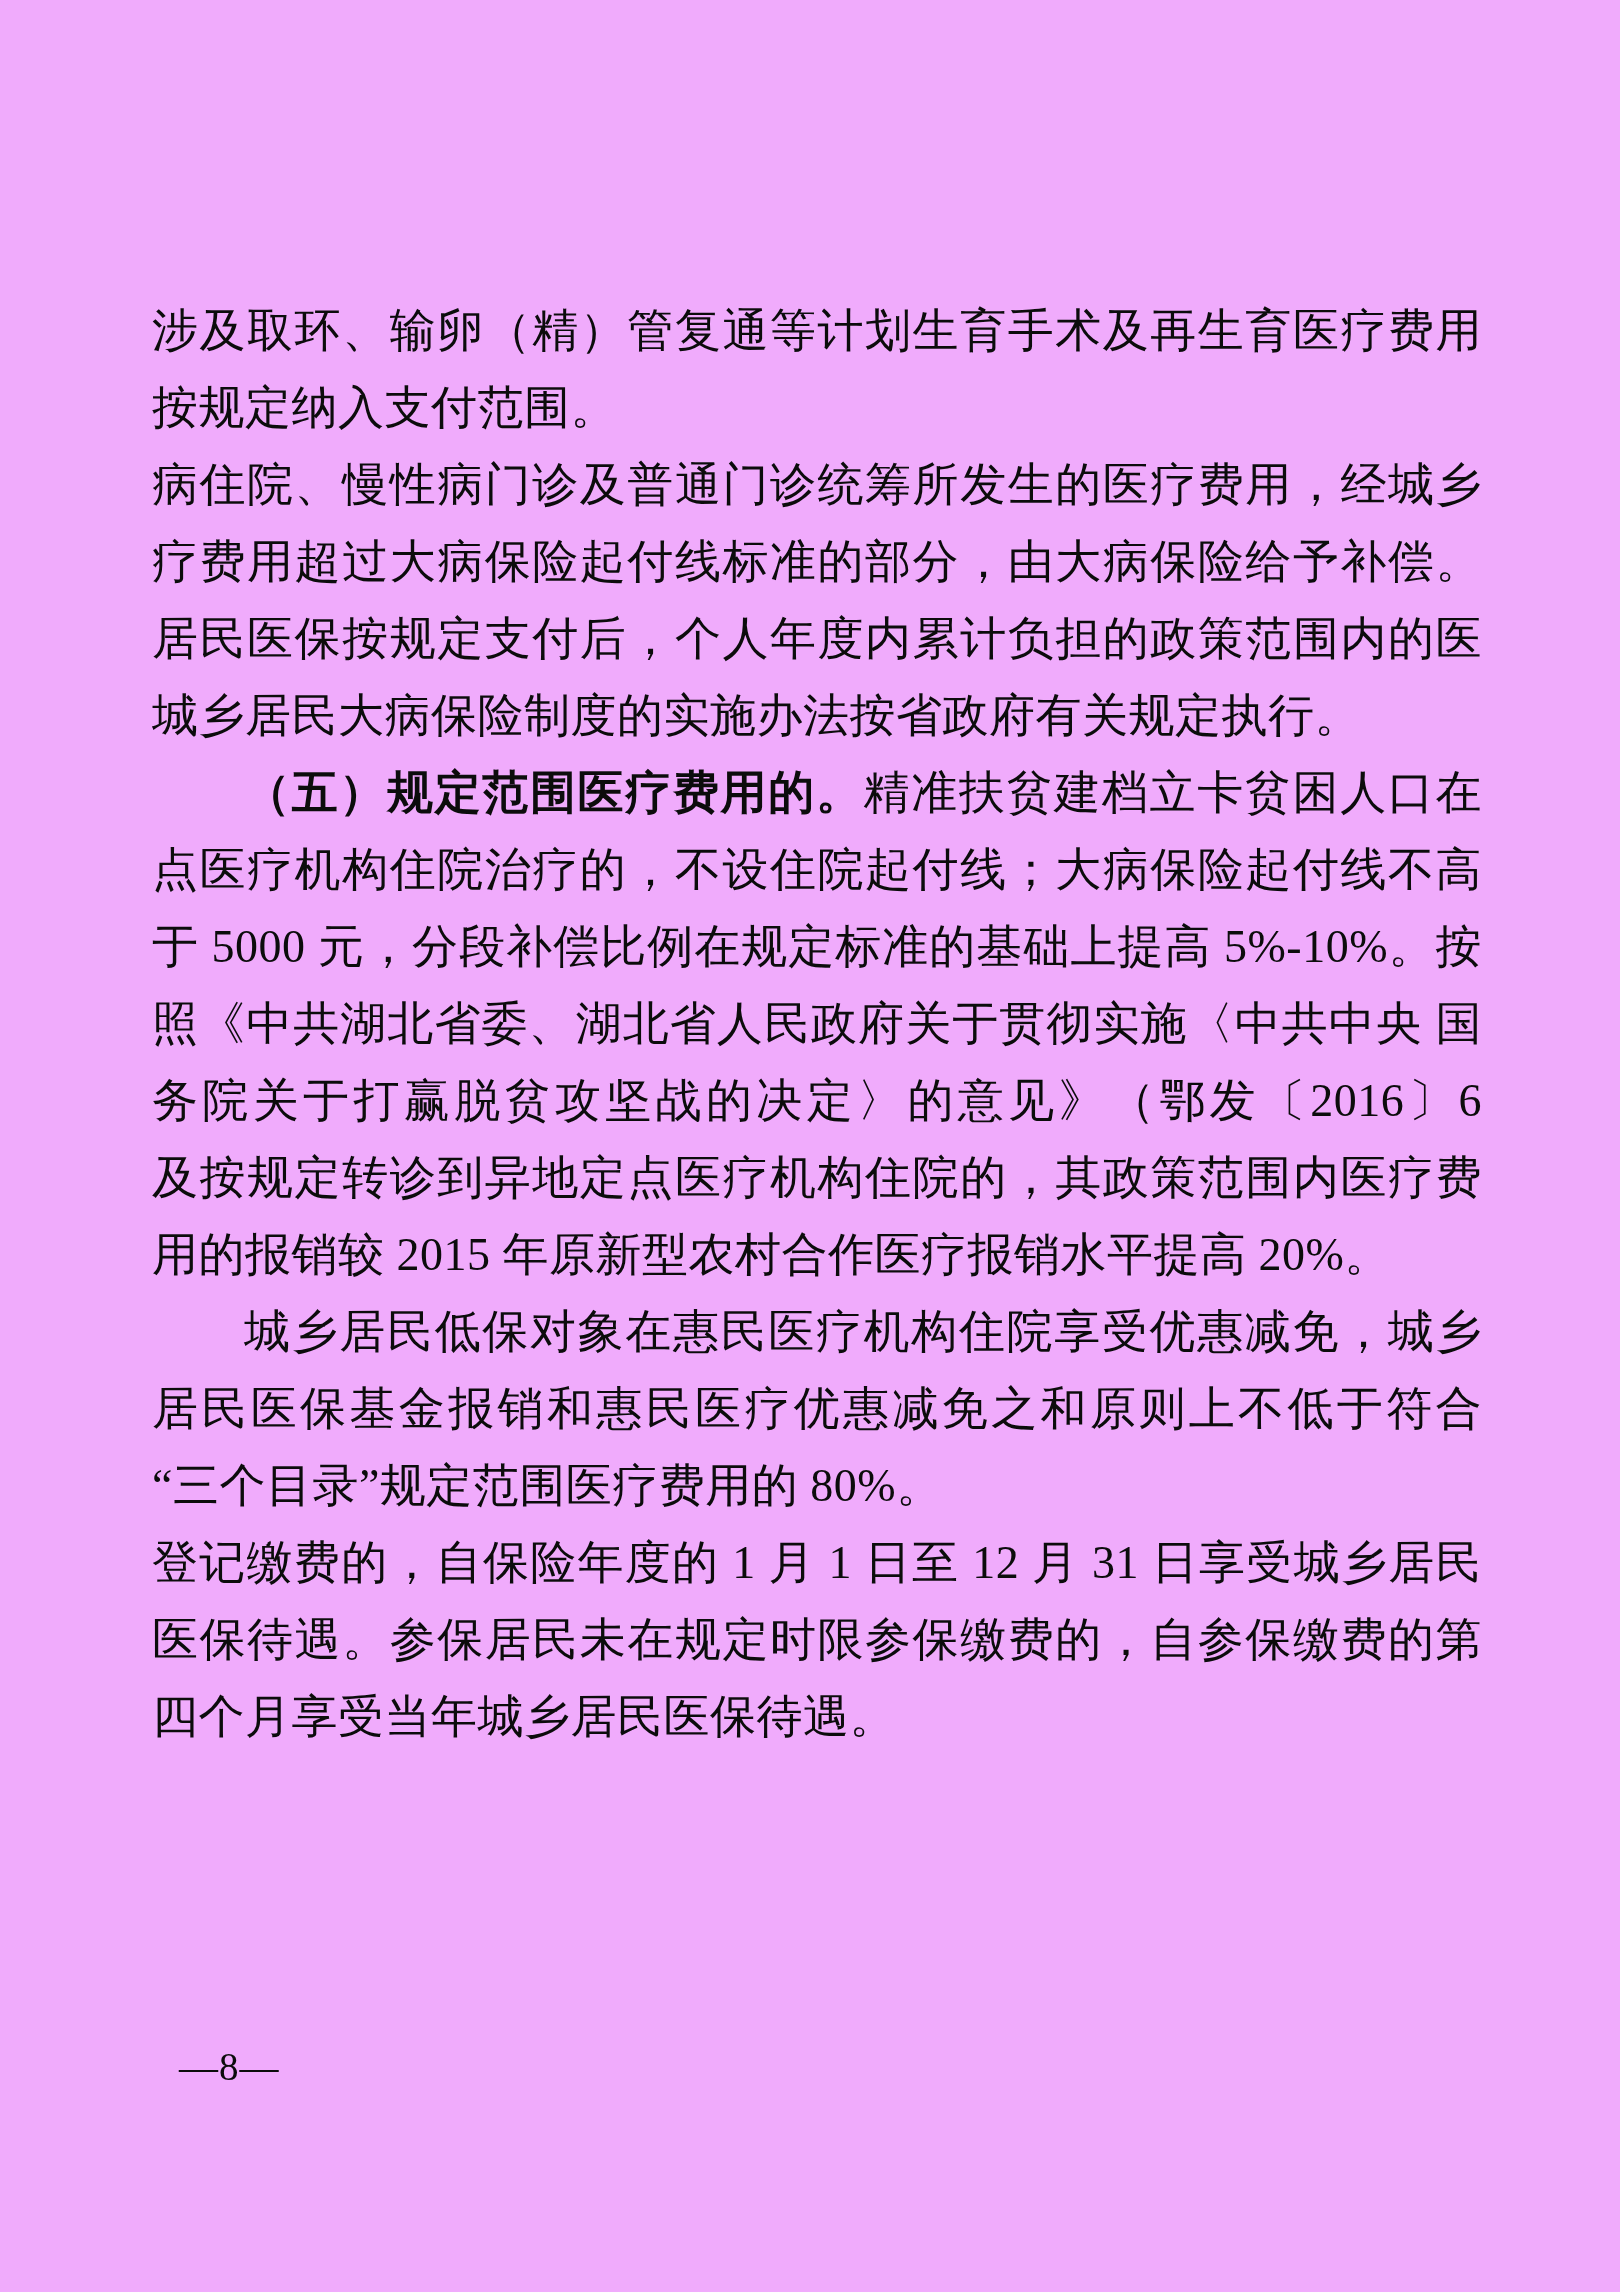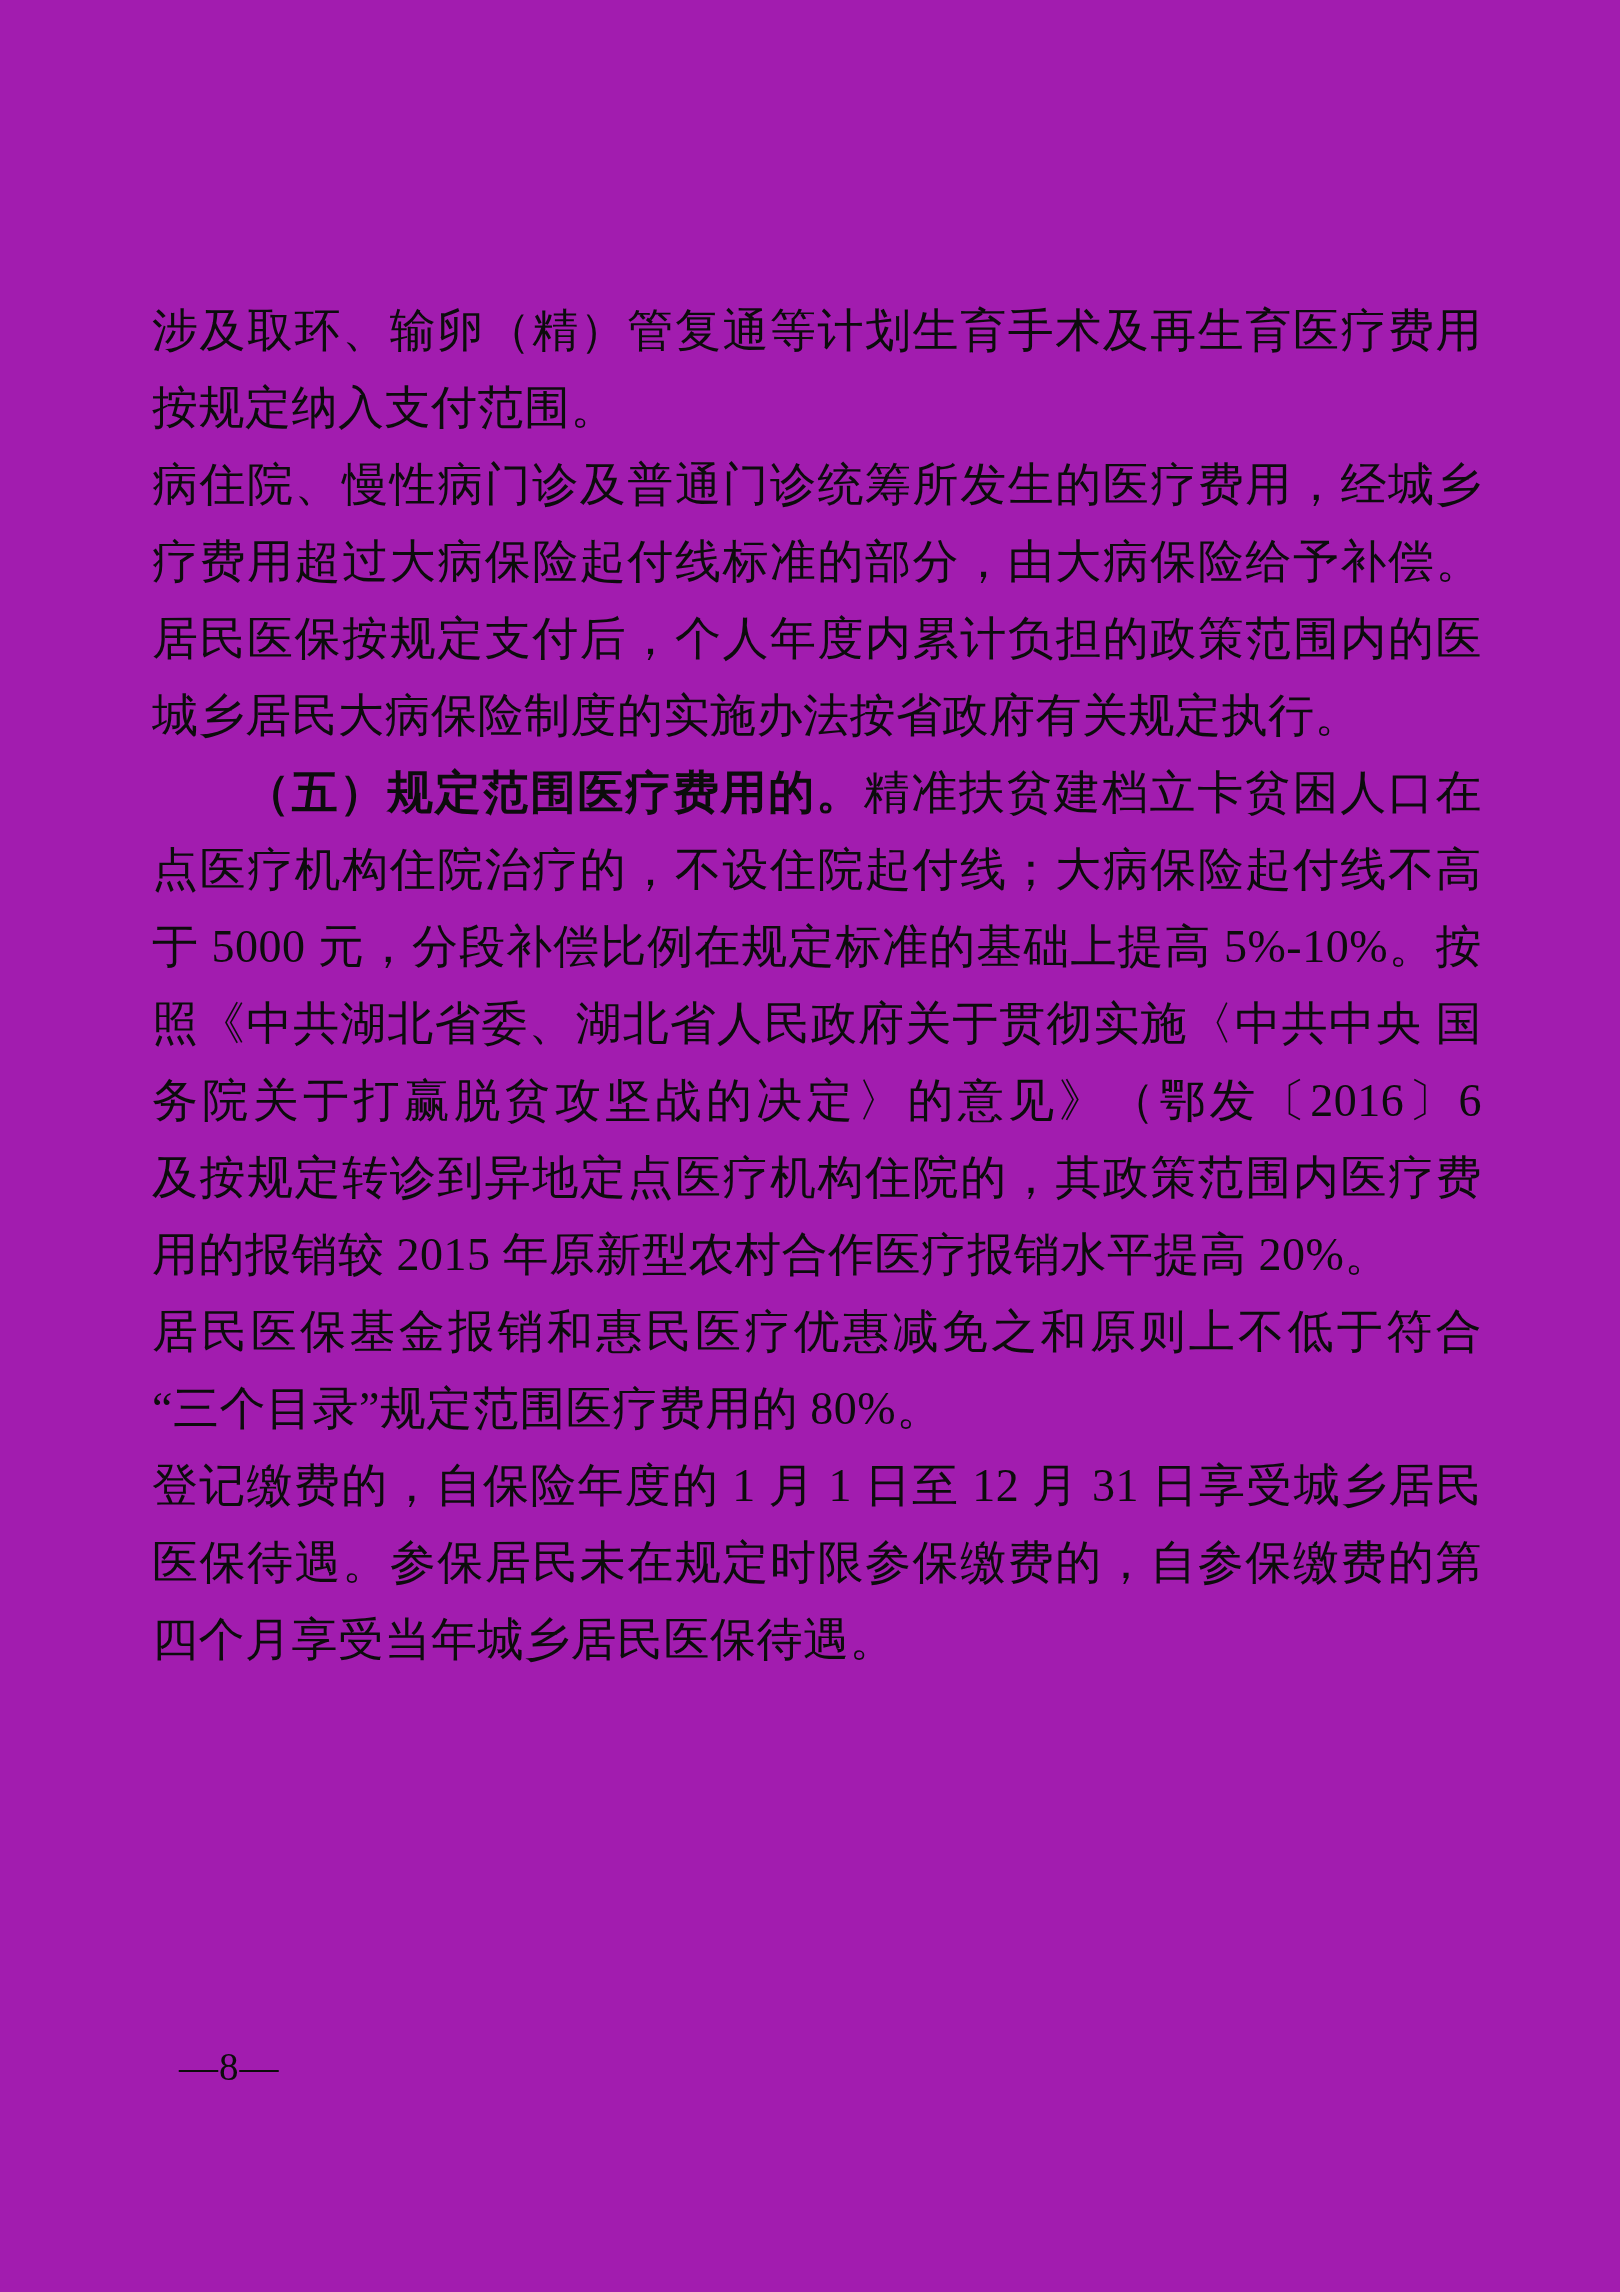--- a/index.html
+++ b/index.html
@@ -11,21 +11,21 @@
     position: relative;
     width: 1620px;
     height: 2293px;
     font-family: "Liberation Serif", serif;
     color: #0c0c0c;
     overflow: hidden;
   }
   .page {
     position: absolute;
     inset: 0;
-    background: #a21caf;
+    background: #f0abfc;
   }
   .doc-body {
     position: absolute;
     left: 152px;
     top: 292px;
     width: 1330px;
   }
   .line {
     height: 77px;
     line-height: 77px;
@@ -66,20 +66,21 @@
       <div class="line j"><span>疗费用超过大病保险起付线标准的部分，由大病保险给予补偿。</span></div>
       <div class="line j"><span>居民医保按规定支付后，个人年度内累计负担的政策范围内的医</span></div>
       <div class="line"><span>城乡居民大病保险制度的实施办法按省政府有关规定执行。</span></div>
       <div class="line j ind"><strong>（五）规定范围医疗费用的。</strong><span>精准扶贫建档立卡贫困人口在定</span></div>
       <div class="line j"><span>点医疗机构住院治疗的，不设住院起付线；大病保险起付线不高</span></div>
       <div class="line j"><span>于 5000 元，分段补偿比例在规定标准的基础上提高 5%-10%。按</span></div>
       <div class="line j"><span>照《中共湖北省委、湖北省人民政府关于贯彻实施〈中共中央 国</span></div>
       <div class="line j"><span>务院关于打赢脱贫攻坚战的决定〉的意见》（鄂发〔2016〕6 号）</span></div>
       <div class="line j"><span>及按规定转诊到异地定点医疗机构住院的，其政策范围内医疗费</span></div>
       <div class="line"><span>用的报销较 2015 年原新型农村合作医疗报销水平提高 20%。</span></div>
+      <div class="line j ind"><span>城乡居民低保对象在惠民医疗机构住院享受优惠减免，城乡</span></div>
       <div class="line j"><span>居民医保基金报销和惠民医疗优惠减免之和原则上不低于符合</span></div>
       <div class="line"><span>“三个目录”规定范围医疗费用的 80%。</span></div>
       <div class="line j"><span>登记缴费的，自保险年度的 1 月 1 日至 12 月 31 日享受城乡居民</span></div>
       <div class="line j"><span>医保待遇。参保居民未在规定时限参保缴费的，自参保缴费的第</span></div>
       <div class="line"><span>四个月享受当年城乡居民医保待遇。</span></div>
     </div>
   <div class="page-number">—8—</div>
 </div>
 
 

